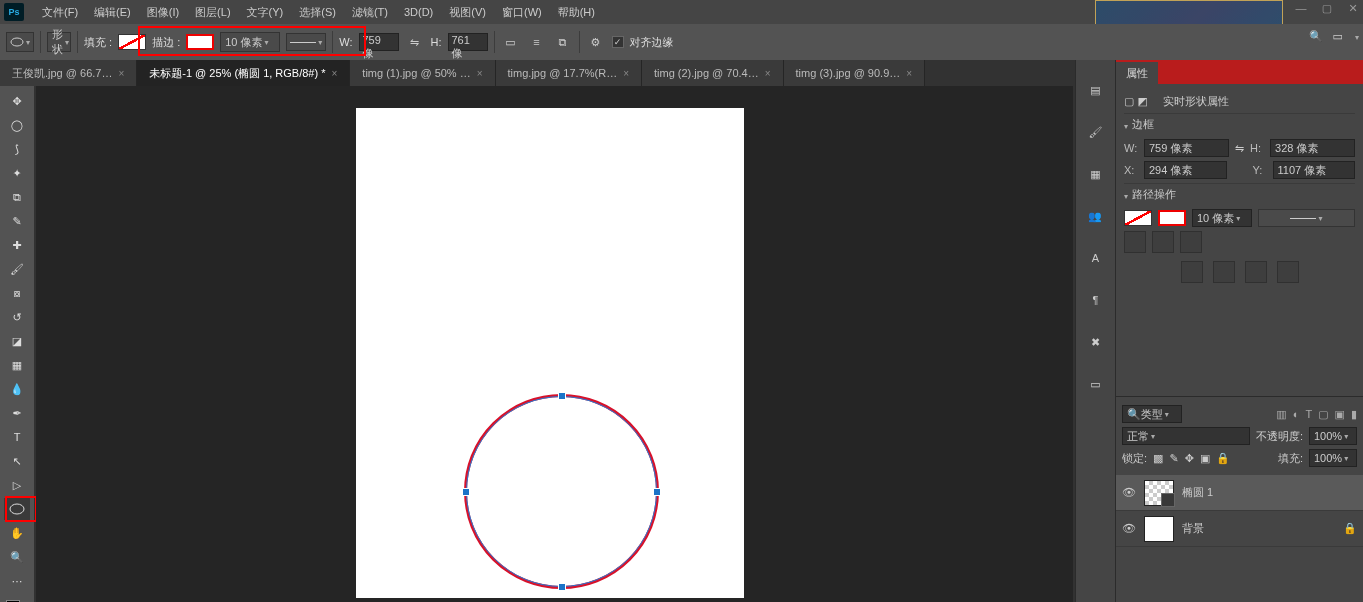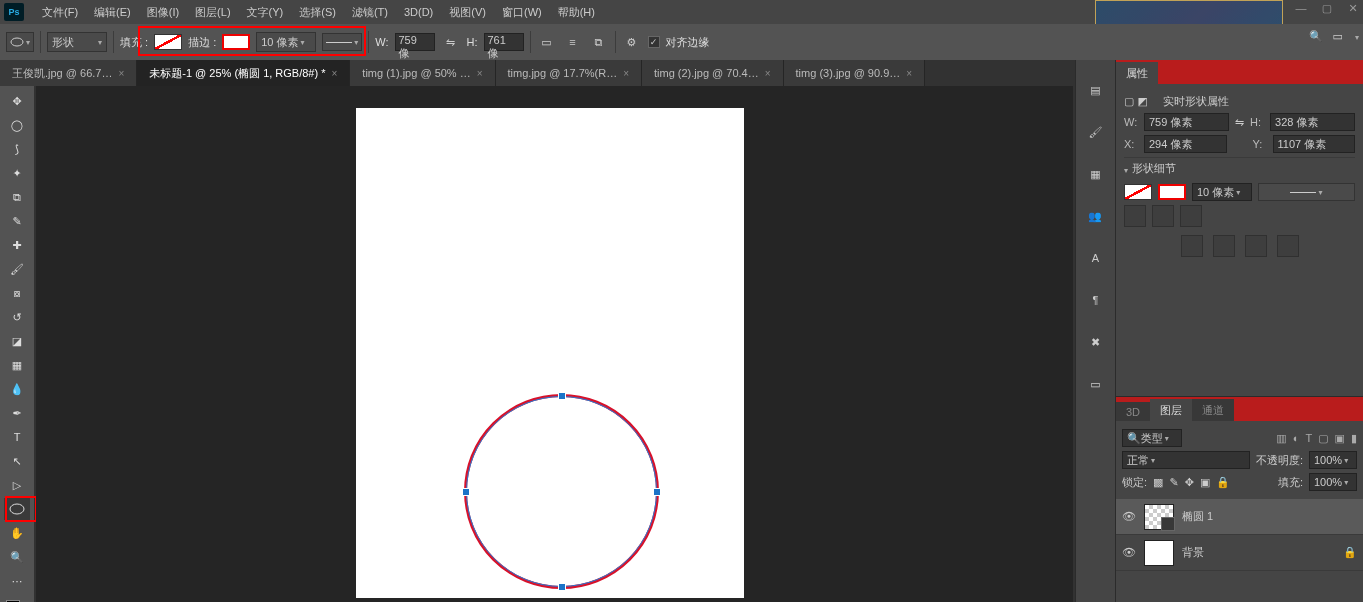--- a/index.html
+++ b/index.html
@@ -12,21 +12,21 @@
 .window-controls { position: absolute; top: 2px; right: 4px; display: flex; gap: 14px; color: #999; }
 .window-controls span { width: 12px; text-align: center; cursor: default; }
 
 
 .hero { position: absolute; top: 0; right: 80px; width: 188px; height: 52px; background: linear-gradient(135deg,#2b4d6b,#3b4568,#2a5070); border: 1px solid #c8a858; opacity: .95; }
 
 
 .opts { height: 36px; background: #535353; display: flex; align-items: center; padding: 0 6px; gap: 6px; position: relative; }
 .opt-shape { width: 28px; height: 20px; background: #4a4a4a; border: 1px solid #333; display: flex; align-items: center; justify-content: center; }
 .opt-shape svg { width: 14px; height: 10px; }
-.opt-sel { width: 60px; height: 20px; background: #4a4a4a; border: 1px solid #333; display: flex; align-items: center; justify-content: space-between; padding: 0 4px; }
+.opt-sel { width: 24px; height: 20px; background: #4a4a4a; border: 1px solid #333; display: flex; align-items: center; justify-content: space-between; padding: 0 4px; }
 .opt-lbl { color: #ddd; }
 .swatch { width: 28px; height: 16px; background: #fff; border: 1px solid #333; display: inline-flex; align-items: center; justify-content: center; }
 .swatch.no { background: linear-gradient(to bottom right, #fff 45%, red 45%, red 55%, #fff 55%); }
 .swatch.red { background:#fff; border:2px solid #e00; }
 .px-in { width: 60px; height: 20px; background: #4a4a4a; border: 1px solid #333; display: flex; align-items: center; padding: 0 4px; }
 .red-box { position:absolute; border:2px solid red; pointer-events:none; }
 .red1 { left:138px; top:2px; width:228px; height:30px; }
 .stroke-line { width: 40px; height: 18px; background: #4a4a4a; border: 1px solid #333; display: flex; align-items: center; justify-content: center; }
 .stroke-line::before { content:''; width: 26px; height: 1px; background: #ccc; }
 .num-in { width: 40px; height: 18px; background: #333; border: 1px solid #222; padding: 0 3px; }
@@ -241,37 +241,41 @@
   <div class="ritem">✖</div>
   <div class="ritem">▭</div>
 </div>
 
 <div class="rpanels">
   <div class="ptab-row">
       <div class="ptab">属性</div>
     </div>
   <div class="pbody">
     <div class="prow"><span>▢ ◩</span>&nbsp;<span>实时形状属性</span></div>
+    <div class="section-h">
+        <span class="disclose"></span>
+        <span>边框</span>
+      </div>
     <div class="prow">
       <span class="lbl">W:</span>
       <div class="pr-in">759 像素</div>
       <span>⇋</span>
       <span class="lbl">H:</span>
       <div class="pr-in">328 像素</div>
     </div>
     <div class="prow">
       <span class="lbl">X:</span>
       <div class="pr-in">294 像素</div>
       <span style="width:14px"></span>
       <span class="lbl">Y:</span>
       <div class="pr-in">1107 像素</div>
     </div>
     <div class="section-h">
         <span class="disclose"></span>
-        <span>形状细节</span>
+        <span>路径操作</span>
       </div>
     <div class="prow">
       <span class="swatch no"></span>
       <span class="swatch red"></span>
       <div class="pr-in caret" style="flex:0 0 60px">10 像素</div>
       <div class="stroke-line caret" style="flex:1"></div>
     </div>
     <div class="prow">
       <div class="path-btn"></div>
       <div class="path-btn"></div>
@@ -279,25 +283,20 @@
     </div>
     <div class="path-btns">
       <div class="path-btn"></div>
       <div class="path-btn"></div>
       <div class="path-btn"></div>
       <div class="path-btn"></div>
     </div>
   </div>
 
   <div class="layers">
-    <div class="ptab-row">
-      <div class="ptab dim">3D</div>
-      <div class="ptab">图层</div>
-      <div class="ptab dim">通道</div>
-    </div>
     <div class="lay-opts">
       <div class="prow">
         <div class="lay-sel caret" style="width:60px">🔍 <span>类型</span></div>
         <div class="small-icons">
           <span>▥</span>
           <span>◐</span>
           <span>T</span>
           <span>▢</span>
           <span>▣</span>
           <span>▮</span>

